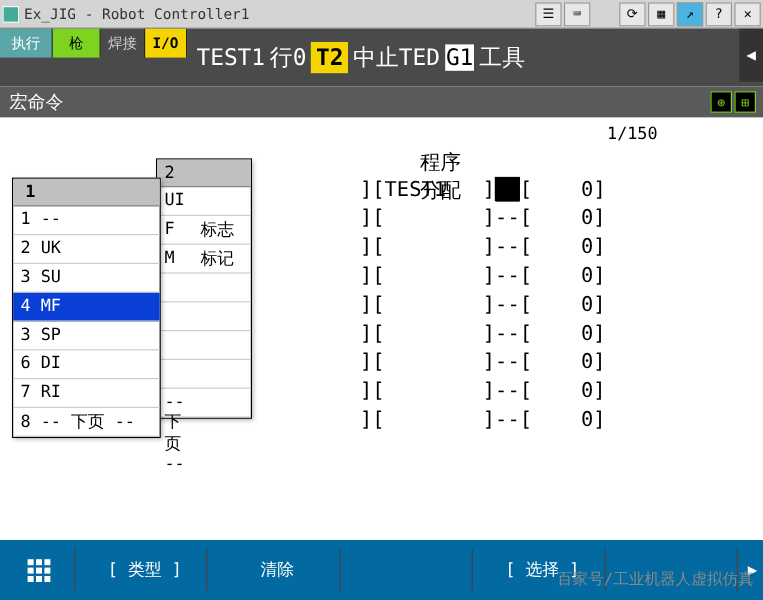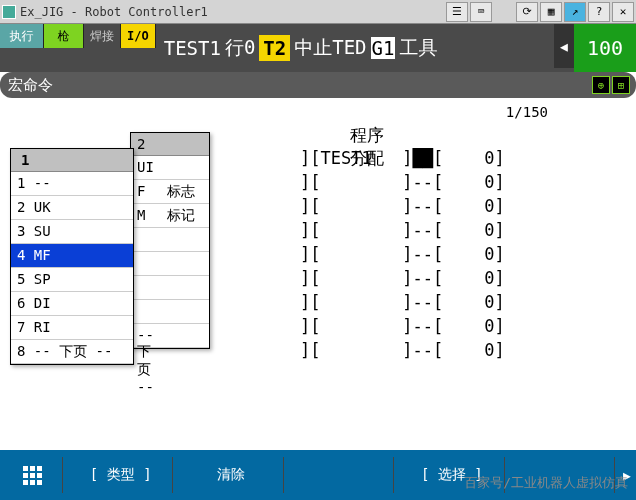--- a/index.html
+++ b/index.html
@@ -12,21 +12,21 @@
 .statusbar { background: #4a4a4a; height: 48px; display: flex; }
 .scol { display: flex; flex-direction: column; }
 .scell { height: 24px; padding: 0 6px; display: flex; align-items: center; justify-content: center; font-size: 12px; border-right: 1px solid #222; }
 .teal { background: #5aa6a6; color: #fff; }
 .dark { background: #4a4a4a; color: #ccc; }
 .yellow { background: #f5d500; color: #000; font-weight: bold; }
 .lime { background: #7ed321; color: #000; }
 .white { background: #fff; color: #000; padding: 0 1px; }
 .statusmid { flex: 1; display: flex; align-items: center; color: #fff; font-size: 19px; gap: 4px; padding-left: 4px; }
 .bignum { width: 62px; background: #1a9e1a; color: #fff; display: flex; align-items: center; justify-content: center; font-size: 20px; }
-.sectionhdr { background: #5a5a5a; color: #fff; height: 26px; display: flex; align-items: center; padding: 0 8px; font-size: 15px; position: relative; border-radius: 12px; }
+.sectionhdr { background: #5a5a5a; color: #fff; height: 26px; display: flex; align-items: center; padding: 0 8px; font-size: 15px; position: relative; }
 .sectionhdr .ricons { position: absolute; right: 6px; display: flex; gap: 2px; }
 .ricon { width: 18px; height: 18px; background: #000; color: #7ed321; display: flex; align-items: center; justify-content: center; font-size: 11px; border: 1px solid #7ed321; }
 .main { background: #fff; height: 352px; position: relative; font-family: "MS Gothic", monospace; }
 .pgcount { position: absolute; right: 88px; top: 6px; font-size: 14px; }
 .colhdrs { position: absolute; top: 26px; left: 350px; display: flex; font-size: 17px; flex-direction: column; }
 .colhdrs span:first-child { width: 120px; }
 .datarows { position: absolute; top: 48px; left: 300px; font-size: 17px; line-height: 24px; font-family: monospace; }
 .datarow { white-space: pre; }
 .blk { background: #000; color: #000; }
 .menu2 { position: absolute; left: 130px; top: 34px; width: 80px; background: #fff; border: 1px solid #000; box-shadow: 2px 2px 4px rgba(0,0,0,0.3); }
@@ -74,21 +74,20 @@
   <div class="statusmid">
     <div style="height:24px"></div>
     <span>TEST1</span>
     <span>行0</span>
     <span class="yellow" style="padding:2px 4px">T2</span>
     <span>中止TED</span>
     <span class="white">G1</span>
     <span>工具</span>
   </div>
   <div class="pbtn">◀</div>
-  <div class="bignum">100</div>
 </div>
 
 <div class="sectionhdr">
   <span>宏命令</span>
   <div class="ricons">
     <div class="ricon">⊕</div>
     <div class="ricon">⊞</div>
   </div>
 </div>
 
@@ -148,21 +147,21 @@
       </div>
   </div>
 
   <div class="menu1">
     <div class="mhdr"> 1</div>
     <div id="m1rows">
         <div class="mrow">1 --</div>
         <div class="mrow">2 UK</div>
         <div class="mrow">3 SU</div>
         <div class="mrow sel">4 MF</div>
-        <div class="mrow">5 SP</div>
+        <div class="mrow">3 SP</div>
         <div class="mrow">6 DI</div>
         <div class="mrow">7 RI</div>
         <div class="mrow">8 -- 下页 --</div>
       </div>
   </div>
 </div>
 
 <div class="footer">
   <div class="fbtn apps">
     <div class="grid9">

